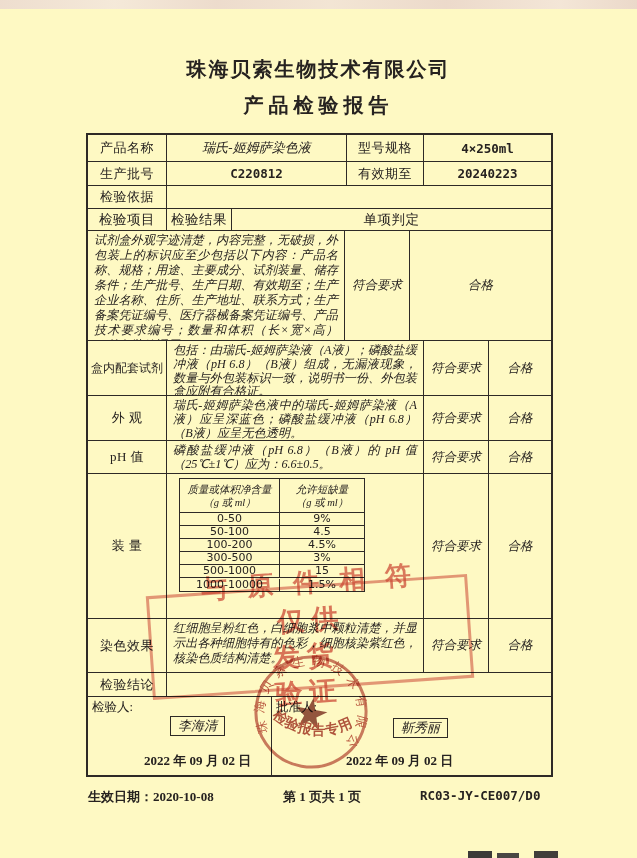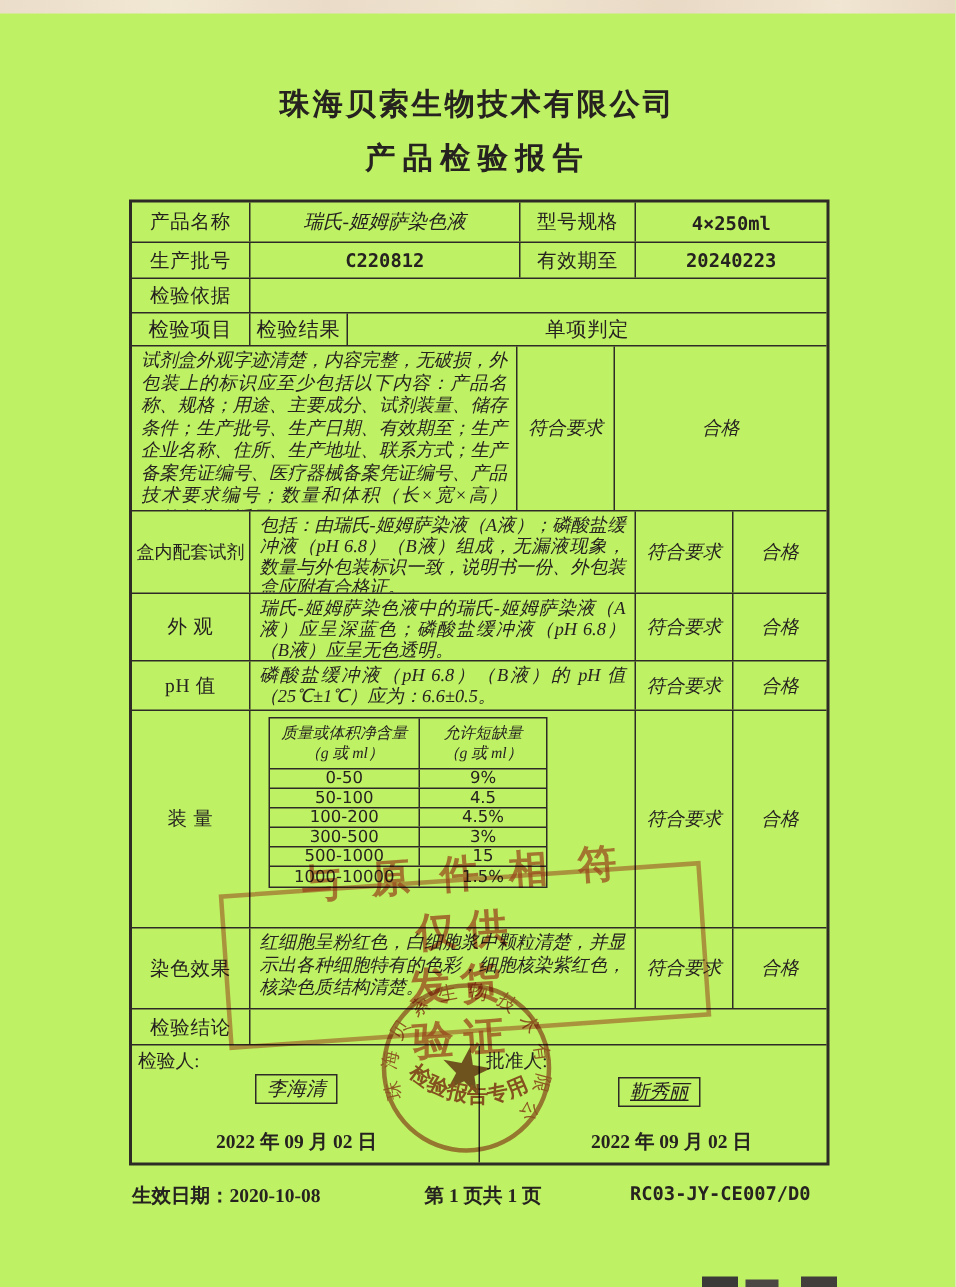--- a/index.html
+++ b/index.html
@@ -1,19 +1,19 @@
 <!DOCTYPE html>
 <html><head>
 <meta charset="utf-8">
 <style>
   * { box-sizing: border-box; margin: 0; padding: 0; }
   html,body { background:#e9e6e1; }
   .page {
     position: relative; width: 637px; height: 858px;
-    background: #bef264; overflow: hidden;
+    background: #fef9c3; overflow: hidden;
     font-family: "Liberation Serif", serif; color: #262220;
   }
   .top-strip {
     position: absolute; left: 0; top: 0; width: 637px; height: 9px;
     background: linear-gradient(90deg,#eddccf,#f4e8da 18%,#ecdacd 34%,#f2e4d5 52%,#ebd8cb 70%,#f3e5d8 88%,#ead7ca);
     opacity: .95;
   }
   .company-title {
     position: absolute; top: 56px; left: 0; width: 100%;
     text-align: center; font-size: 20px; font-weight: bold; letter-spacing: 2px;
@@ -57,29 +57,29 @@
   .ftr:last-child { border-bottom: none; align-items: center; }
   .ftd { border-right: 1.2px solid #2e2a26; display:flex; flex-direction:column; align-items:center; justify-content:center; }
   .ftd:last-child { border-right: none; }
   .fca { width: 100px; } .fcb { flex: 1; }
   .fhead { height: 34px; font-style: italic; font-size: 10.5px; line-height: 13px; }
   .frow { height: 13px; }
   .fv { font-size: 11px; font-style: italic; font-family: "DejaVu Sans", sans-serif; font-style: normal; line-height: 12px; }
   
   .sign-row { display: flex; }
   .sign-half { position: relative; }
-  .sign-left { width: 232px; border-right: 1.5px solid #2e2a26; padding-left: 17px; }
+  .sign-left { width: 184px; border-right: 1.5px solid #2e2a26; padding-left: 17px; }
   .sign-right { flex: 1; }
   .sign-label { position: absolute; left: 4px; top: 2px; font-size: 12.5px; }
   .name-box {
     position: absolute; border: 1.5px solid #2e2a26;
     padding: 0 7px; font-size: 13px; font-style: italic; line-height: 18px;
   }
   .nb-inspector { left: 82px; top: 19px; }
-  .nb-approver  { left: 92px; top: 21px; text-decoration: underline; }
+  .nb-approver  { left: 121px; top: 21px; }
   .sign-date { position: absolute; bottom: 5px; font-size: 13px; font-weight: bold; white-space: nowrap; }
   .sd-inspector { left: 56px; }
   .sd-approver  { left: 74px; }
   
   .footer-item { position: absolute; top: 788px; font-size: 13px; font-weight: bold; white-space: nowrap; }
   .f-eff { left: 88px; }
   .f-page { left: 283px; }
   .f-doc { left: 420px; font-family: "DejaVu Sans Mono", monospace; font-size: 12.5px; }
   
   .red-stamp {

